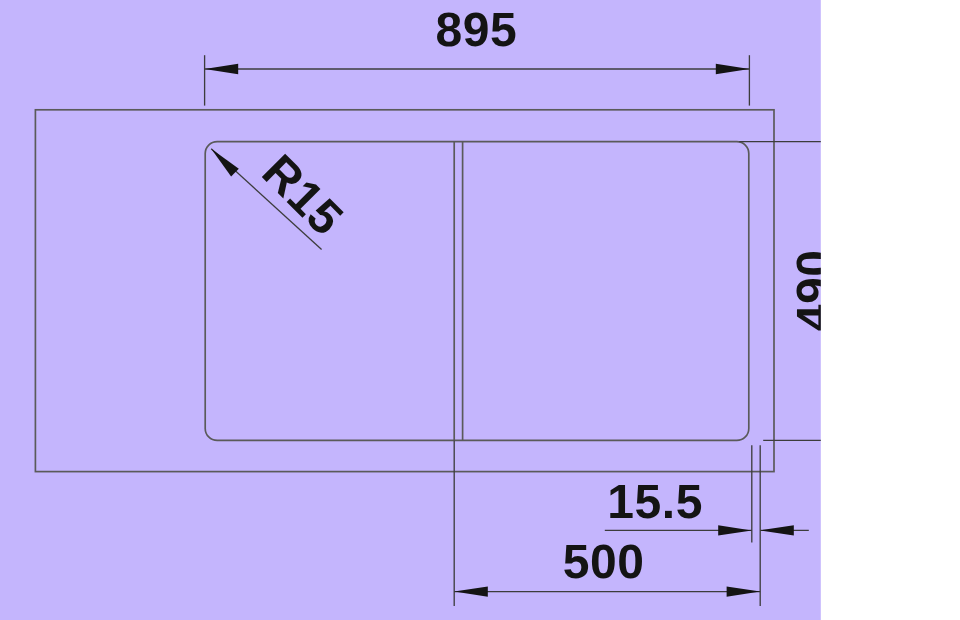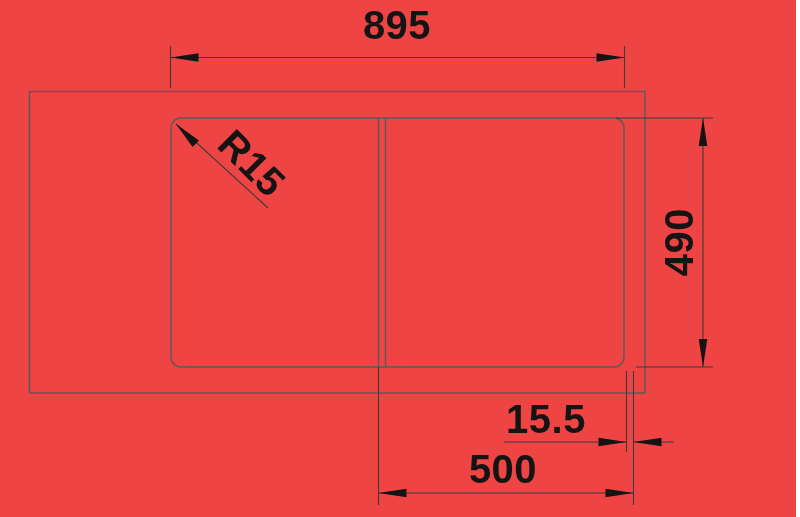--- a/index.html
+++ b/index.html
@@ -2,23 +2,23 @@
 <html><head>
 <meta charset="utf-8">
 <style>
   html, body {
     margin: 0;
     padding: 0;
     background: #ffffff;
   }
   .stage {
     position: relative;
-    width: 796px;
+    width: 684px;
     height: 517px;
-    background: #ef4444;
+    background: #c4b5fd;
     overflow: hidden;
     font-family: "Liberation Sans", sans-serif;
   }
   svg { display: block; }
   .obj {
     fill: none;
     stroke: #5a5a5a;
     stroke-width: 1.4;
   }
   .dimline {

